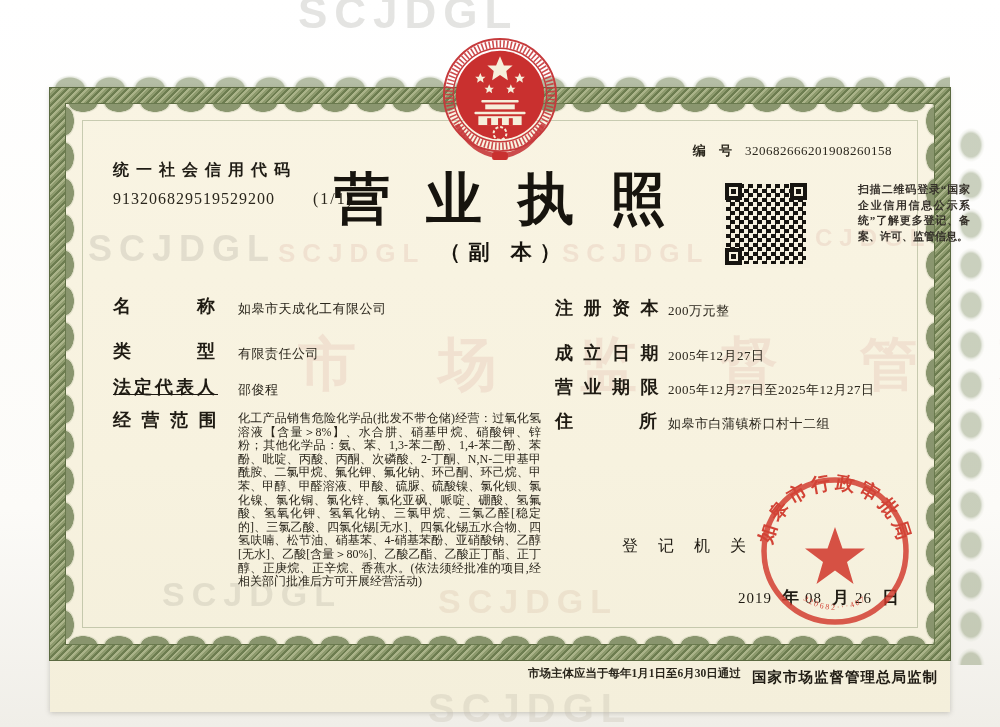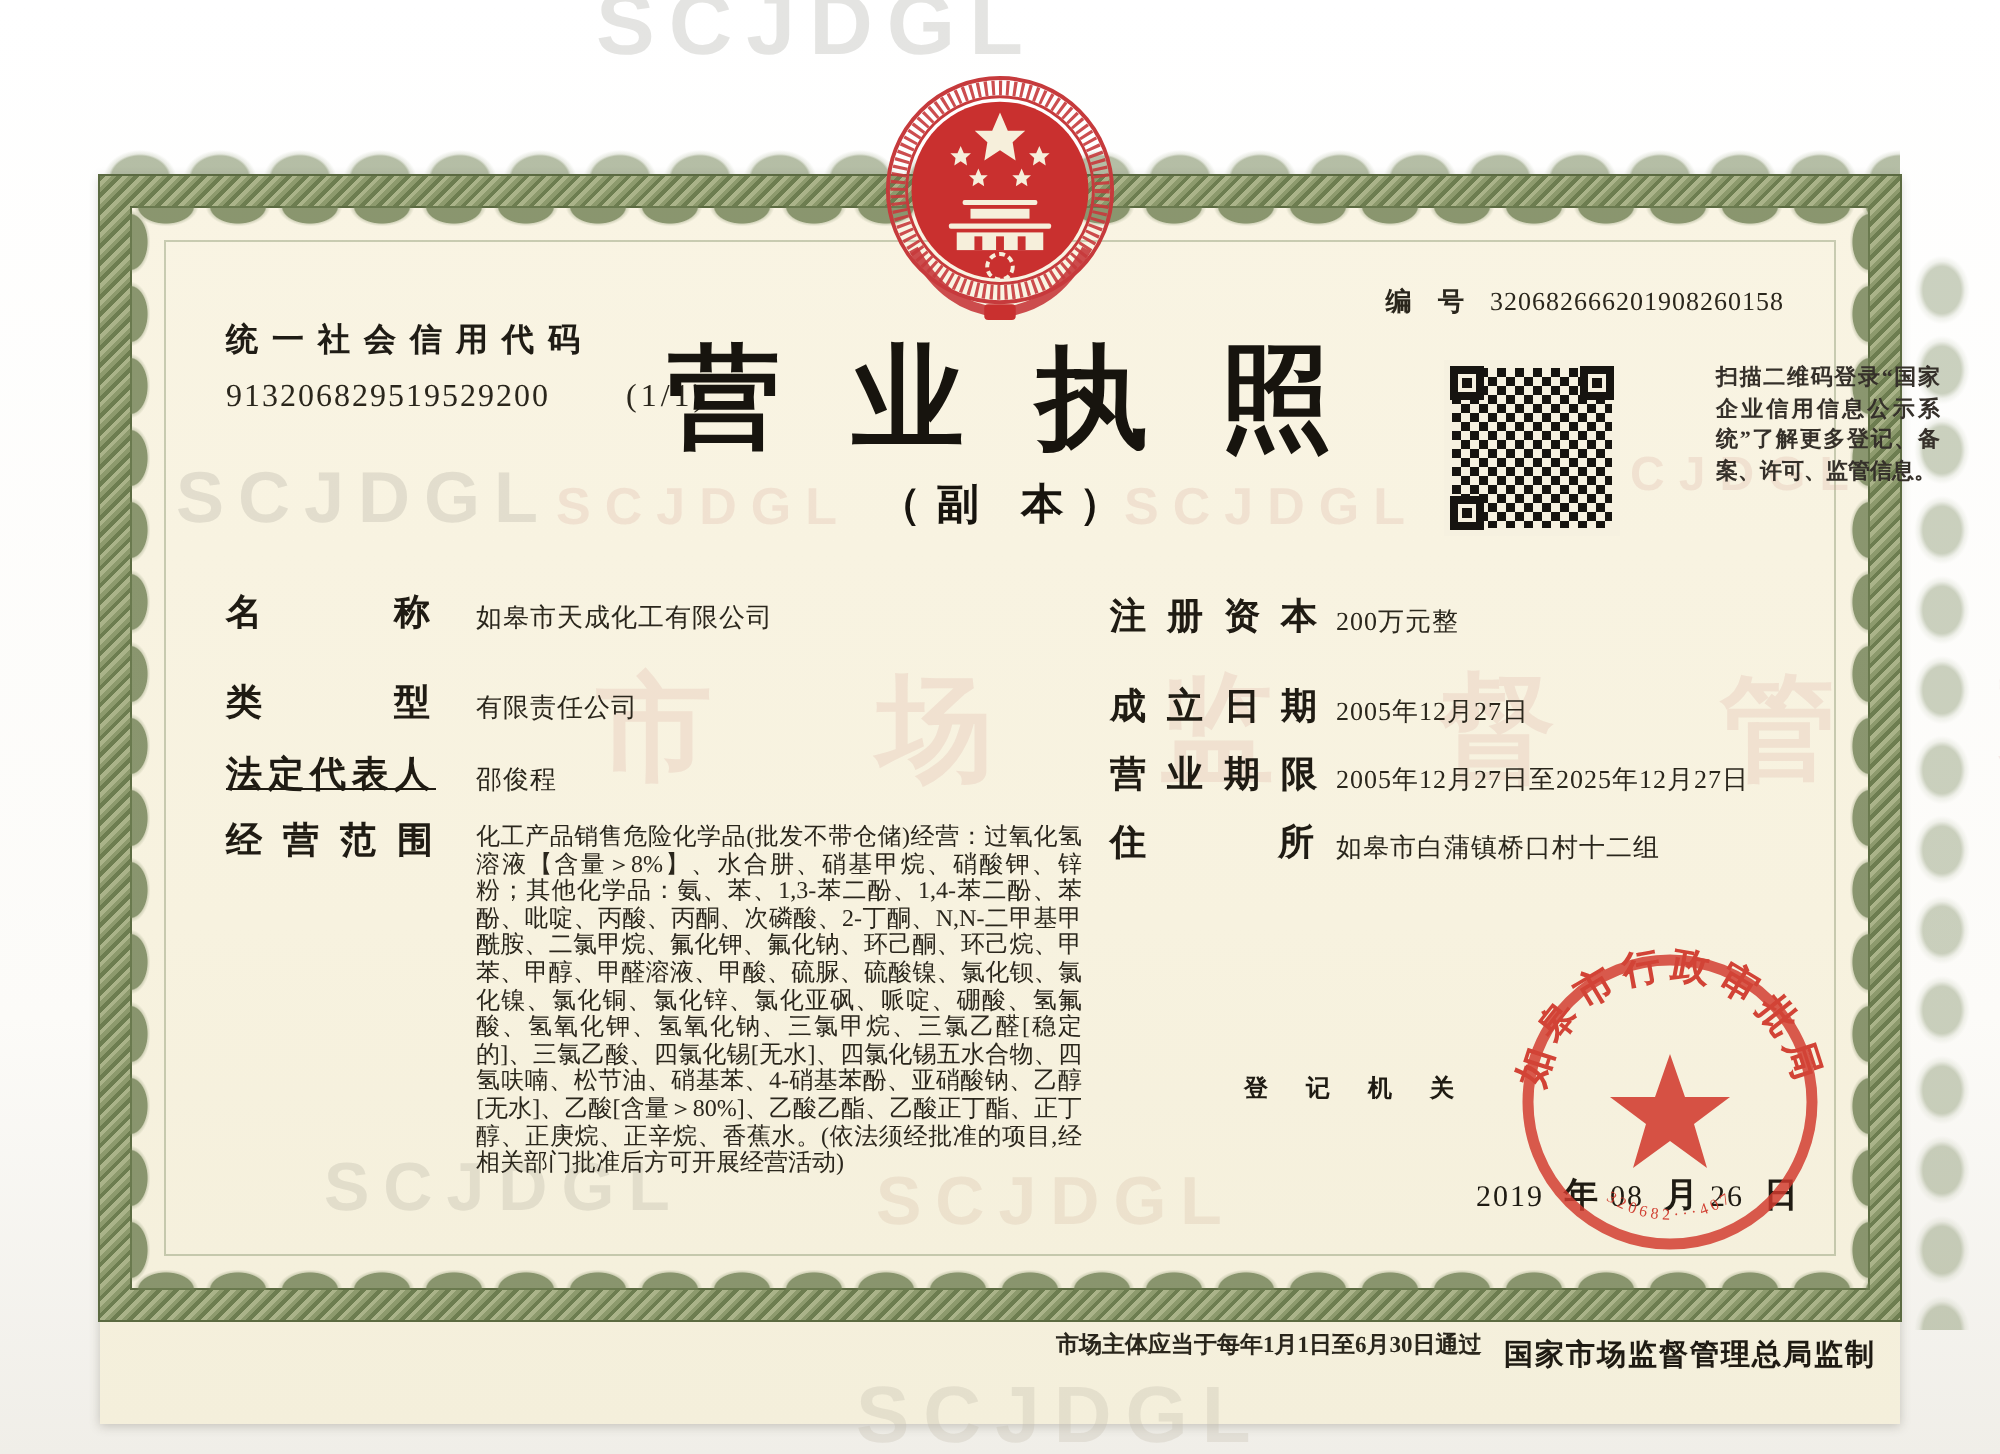--- a/index.html
+++ b/index.html
@@ -65,21 +65,21 @@
   .fp1{left:-1px;top:-1px;} .fp2{right:-1px;top:-1px;} .fp3{left:-1px;bottom:-1px;}
   .qr-caption{left:766px;top:94px;width:112px;font-size:11px;line-height:15.5px;
       font-weight:bold;color:#35302a;text-align:justify;margin-left:42px;}
 
   
   .lbl{position:absolute;font-size:18px;font-weight:bold;letter-spacing:3px;color:#1f1b13;white-space:pre;}
   .val{position:absolute;font-size:13px;letter-spacing:.5px;color:#2a261c;}
   .scope{width:303px;font-size:12px;line-height:13.6px;letter-spacing:0;text-align:justify;color:#2a261c;}
 
   
-  .authority{left:572px;top:448px;font-size:12px;font-weight:bold;letter-spacing:8px;color:#1f1b13;}
+  .authority{left:572px;top:448px;font-size:16px;font-weight:normal;letter-spacing:8px;color:#1f1b13;}
   .issue-date{left:688px;top:498px;font-size:17px;color:#1f1b13;white-space:nowrap;}
   .issue-date .num{font-size:15px;letter-spacing:1px;}
   .issue-date .unit{font-weight:bold;margin:0 6px 0 10px;}
 
   .seal{left:704px;top:382px;width:162px;height:162px;opacity:.92;}
 
   
   .footer-left{left:35px;top:580px;font-size:13px;font-weight:bold;color:#2a261c;white-space:nowrap;}
   .footer-left .url{font-family:"Liberation Mono","DejaVu Sans Mono",monospace;font-weight:normal;
         font-size:12.5px;letter-spacing:2px;margin-left:6px;}

